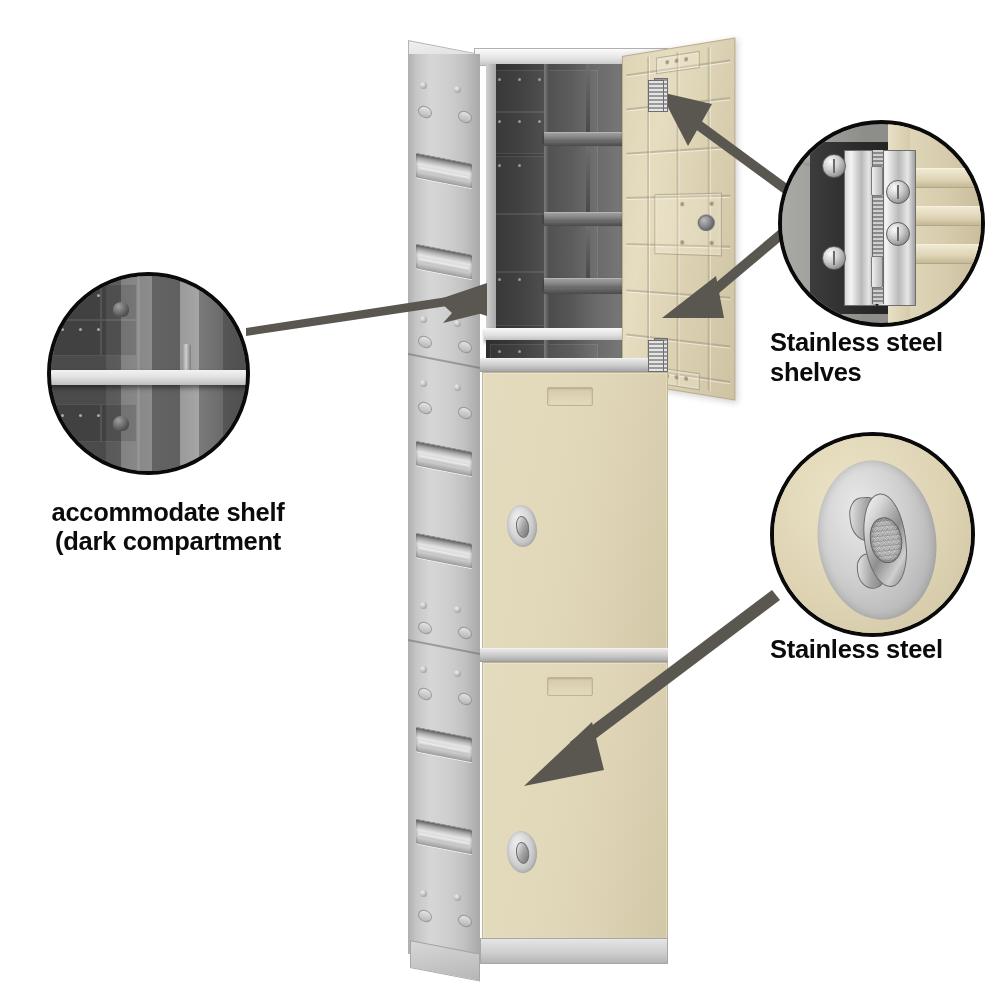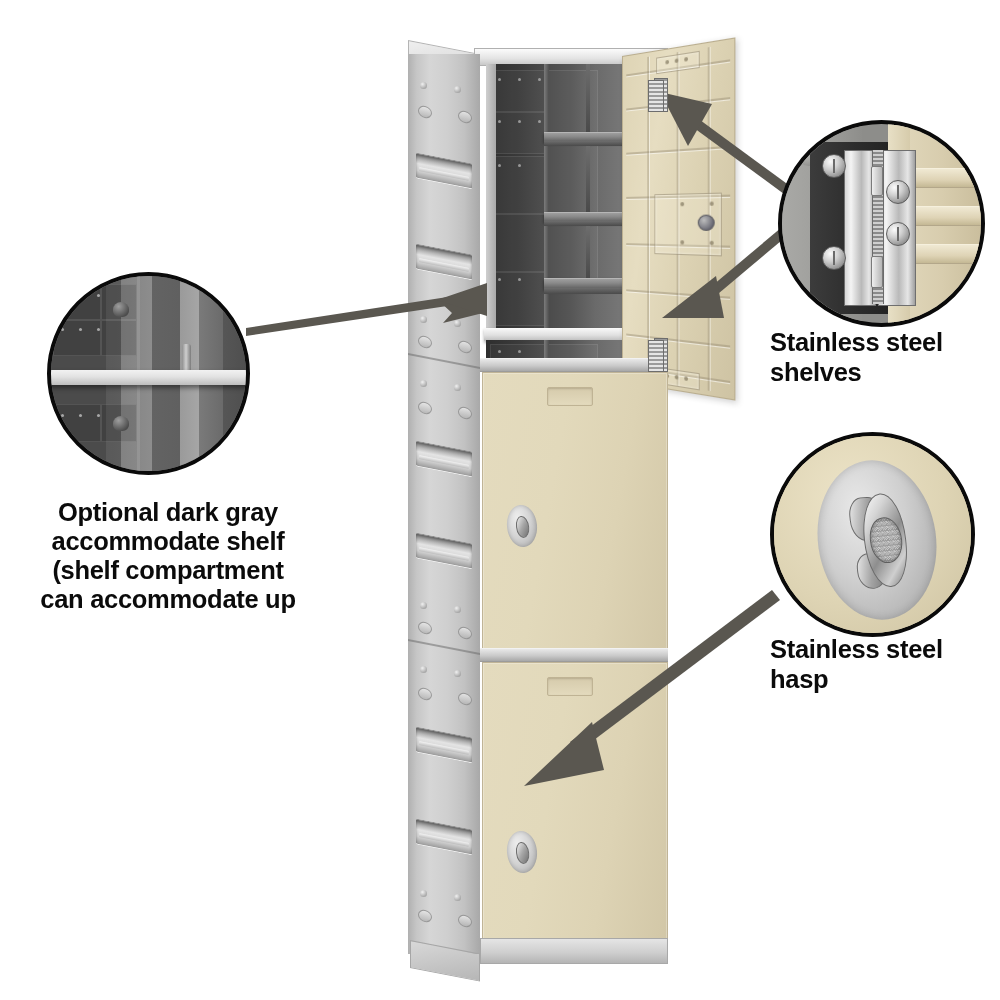--- a/index.html
+++ b/index.html
@@ -741,29 +741,26 @@
     <div class="hasp-oval-plate"></div>
     <div class="hasp-body">
       <div class="hasp-stem" style="left:0px;  top:2px;  width:30px; height:42px;"></div>
       <div class="hasp-stem" style="left:2px;  top:58px; width:28px; height:34px;"></div>
       <div class="hasp-lobe" style="left:12px; top:0px;  width:40px; height:92px;"></div>
       <div class="hasp-knurl" style="left:18px; top:24px; width:30px; height:44px;"></div>
     </div>
   </div>
 
   <div class="callout-label" id="label-shelf">
-    <div>Optional dark gray</div>
     <div>accommodate shelf</div>
-    <div>(shelf compartment</div>
-    <div>can accommodate up</div>
+    <div>(dark compartment</div>
   </div>
 
   <div class="callout-label" id="label-hinges">
     <div>Stainless steel</div>
     <div>shelves</div>
   </div>
 
   <div class="callout-label" id="label-hasp">
     <div>Stainless steel</div>
-    <div>hasp</div>
   </div>
 
 </div>
 
 </body></html>

